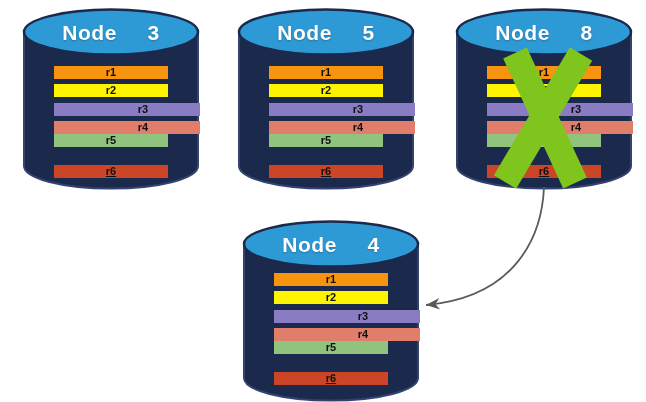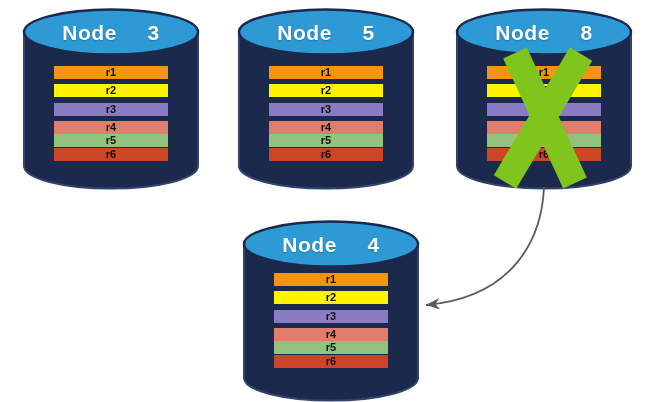--- a/index.html
+++ b/index.html
@@ -15,22 +15,22 @@
     word-spacing:9px;letter-spacing:.5px;
     text-shadow:0 1px 2px rgba(0,0,0,.25);
     white-space:pre;
   }
   .rows{position:absolute;left:32px;top:58px;width:114px;height:106px;}
   .node--n4 .rows{top:53px;}
   .row{
     position:absolute;left:0;width:114px;height:13px;border-radius:0;
     text-align:center;font-size:11px;font-weight:bold;line-height:13px;color:#101010;
   }
-  .row--1{top:0;}  .row--2{top:18px;} .row--3{top:37px;}
-  .row--4{top:55px;}.row--5{top:68px;} .row--6{top:82px;}
+  .row--1{top:0;}  .row--2{top:18px;} .row--3{top:37px;padding-left:32px;}
+  .row--4{top:55px;padding-left:32px;}.row--5{top:68px;} .row--6{top:99px;text-decoration:underline;}
   .overlay{position:absolute;left:0;top:0;pointer-events:none;z-index:10;}
 </style>
 </head>
 <body>
 
 <div class="canvas">
 
   <div class="node" style="left:22px;top:8px;">
     <svg class="cyl" width="178" height="182" viewBox="0 0 178 182">
       <path d="M 2 24 L 2 158 A 87 22.5 0 0 0 176 158 L 176 24" stroke-width="2" fill="#1B2A4C" stroke="#344270"></path>

